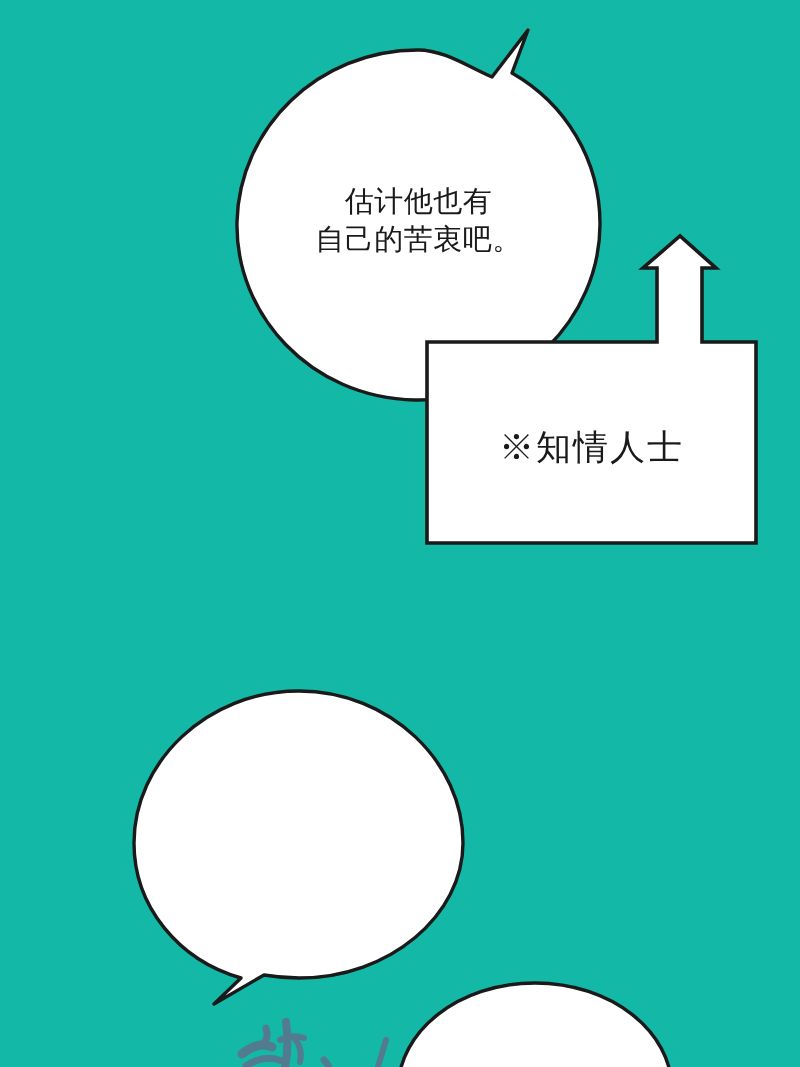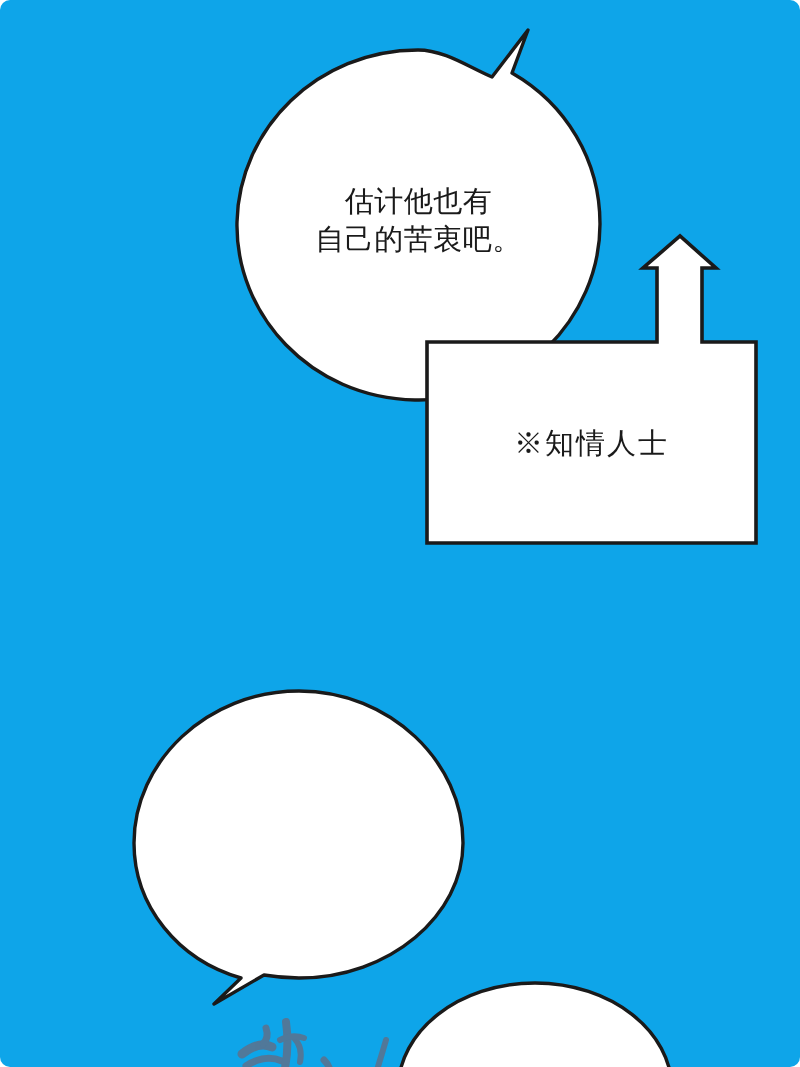--- a/index.html
+++ b/index.html
@@ -4,24 +4,23 @@
 <style>
   html, body {
     margin: 0;
     padding: 0;
     background: #ffffff;
   }
   #page {
     position: relative;
     width: 800px;
     height: 1067px;
-    background: #0ea5e9;
+    background: #14b8a6;
     overflow: hidden;
     font-family: "DejaVu Sans", "Liberation Sans", sans-serif;
-    border-radius: 10px;
   }
   .layer-svg {
     position: absolute;
     left: 0;
     top: 0;
     width: 800px;
     height: 1067px;
     pointer-events: none;
   }
   .txt {
@@ -32,21 +31,21 @@
     letter-spacing: 0.5px;
   }
   .bubble-text {
     font-family: "DejaVu Sans", "Liberation Sans", sans-serif;
     font-size: 29px;
     font-weight: 400;
     text-align: center;
   }
   .note-text {
     font-family: "DejaVu Serif", "Liberation Serif", serif;
-    font-size: 29px;
+    font-size: 35px;
     font-weight: 400;
     letter-spacing: 2px;
     text-align: center;
   }
   #bubble1-text {
     left: 237px;
     top: 182px;
     width: 363px;
   }
   #bubble2-text {

